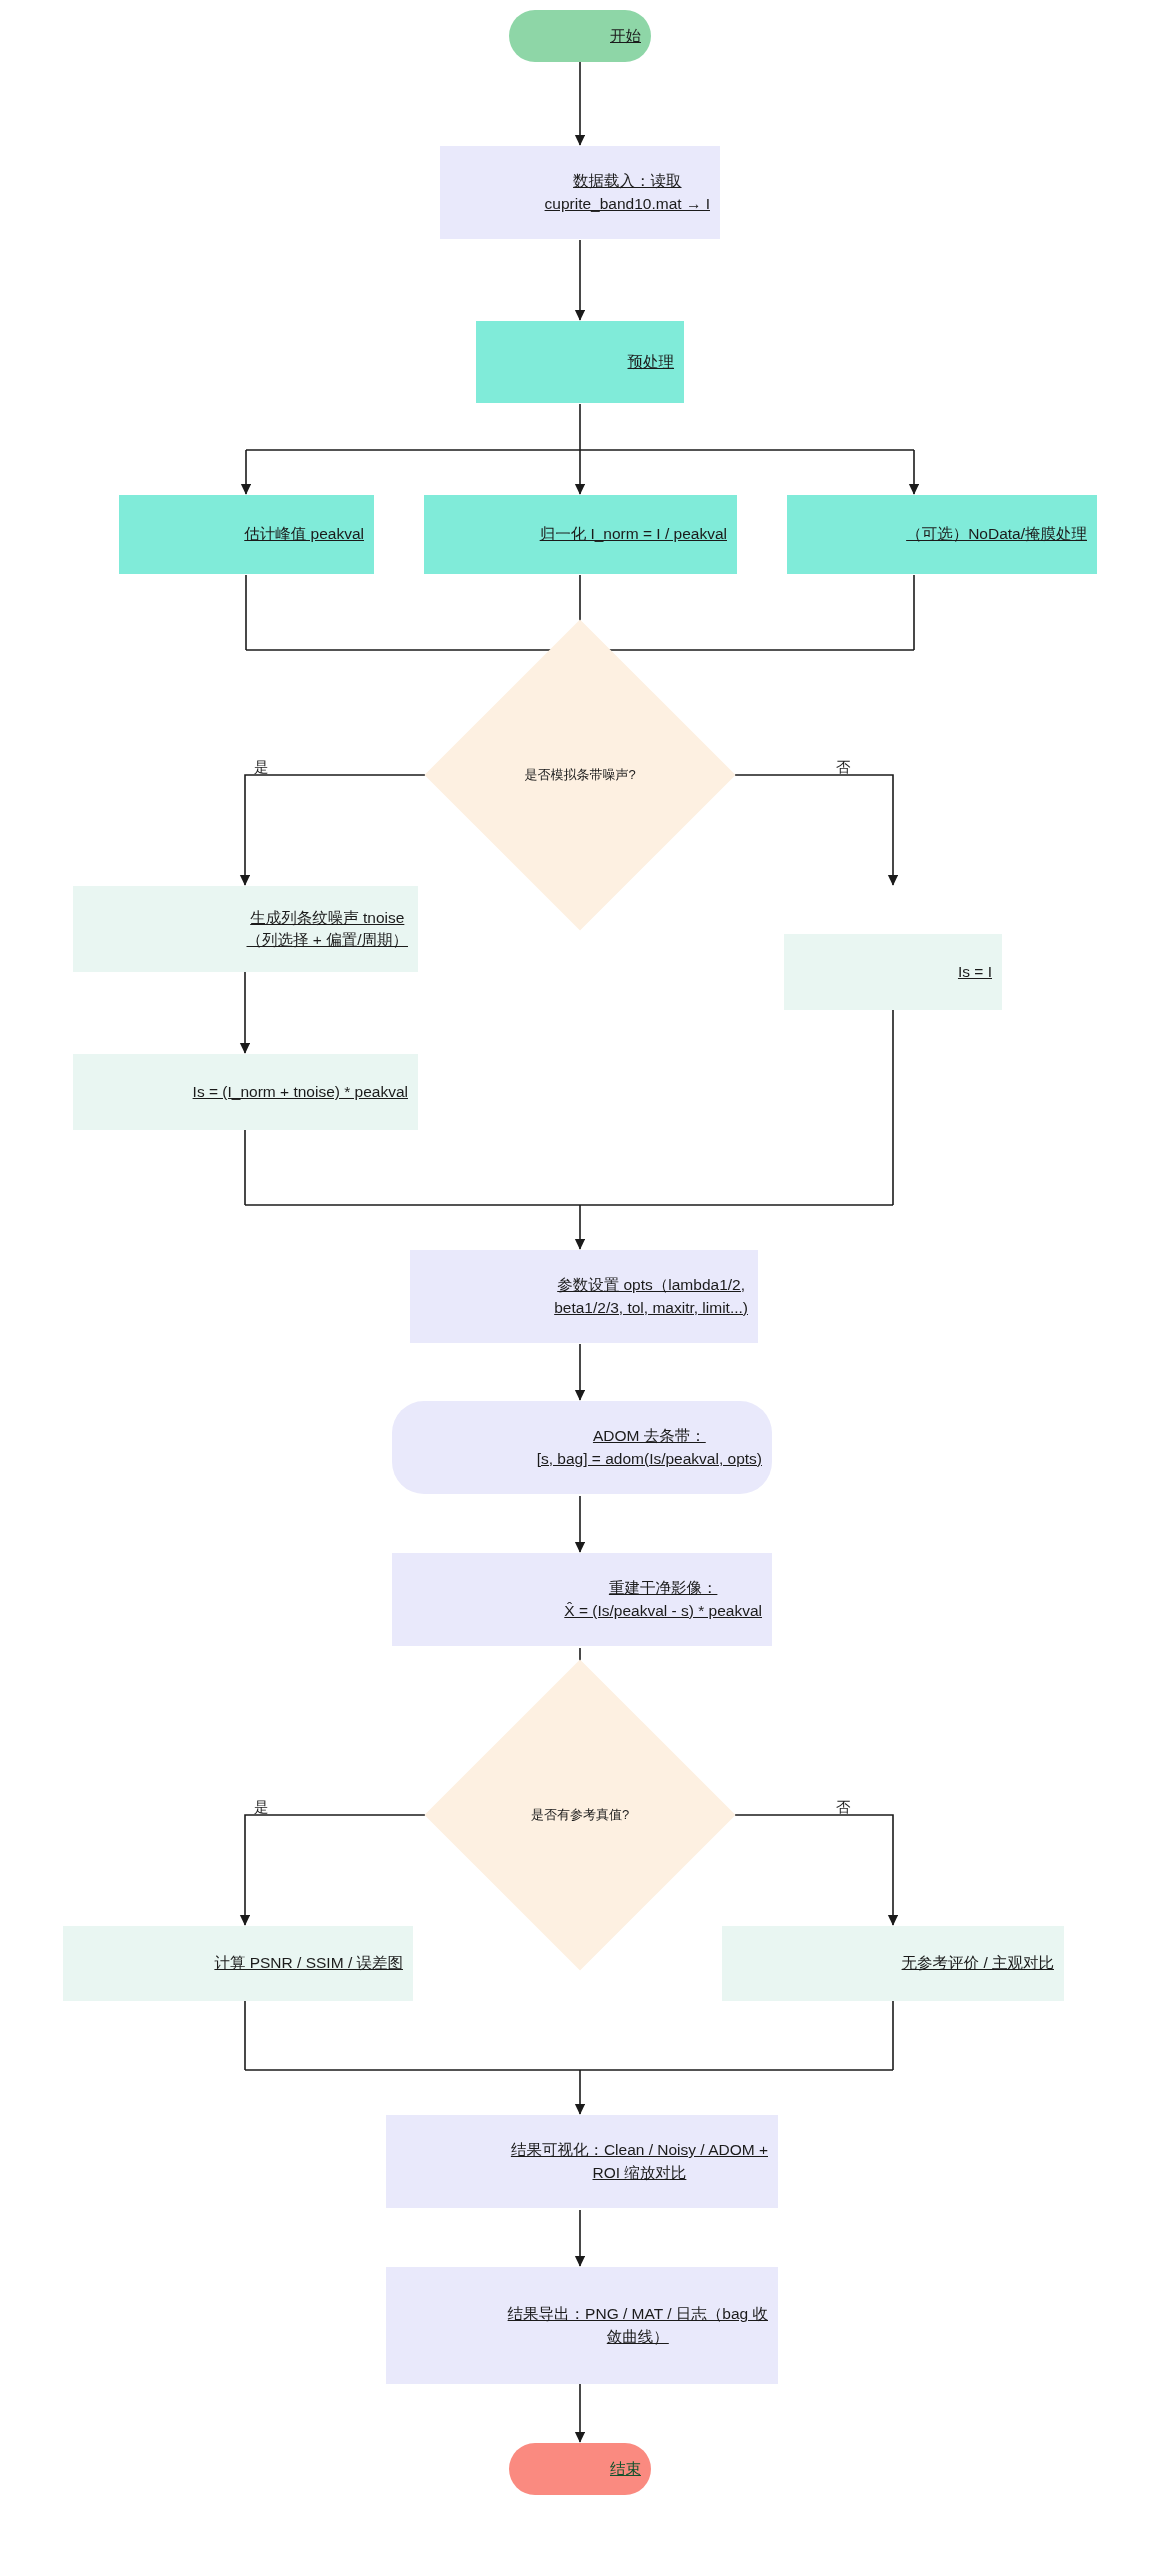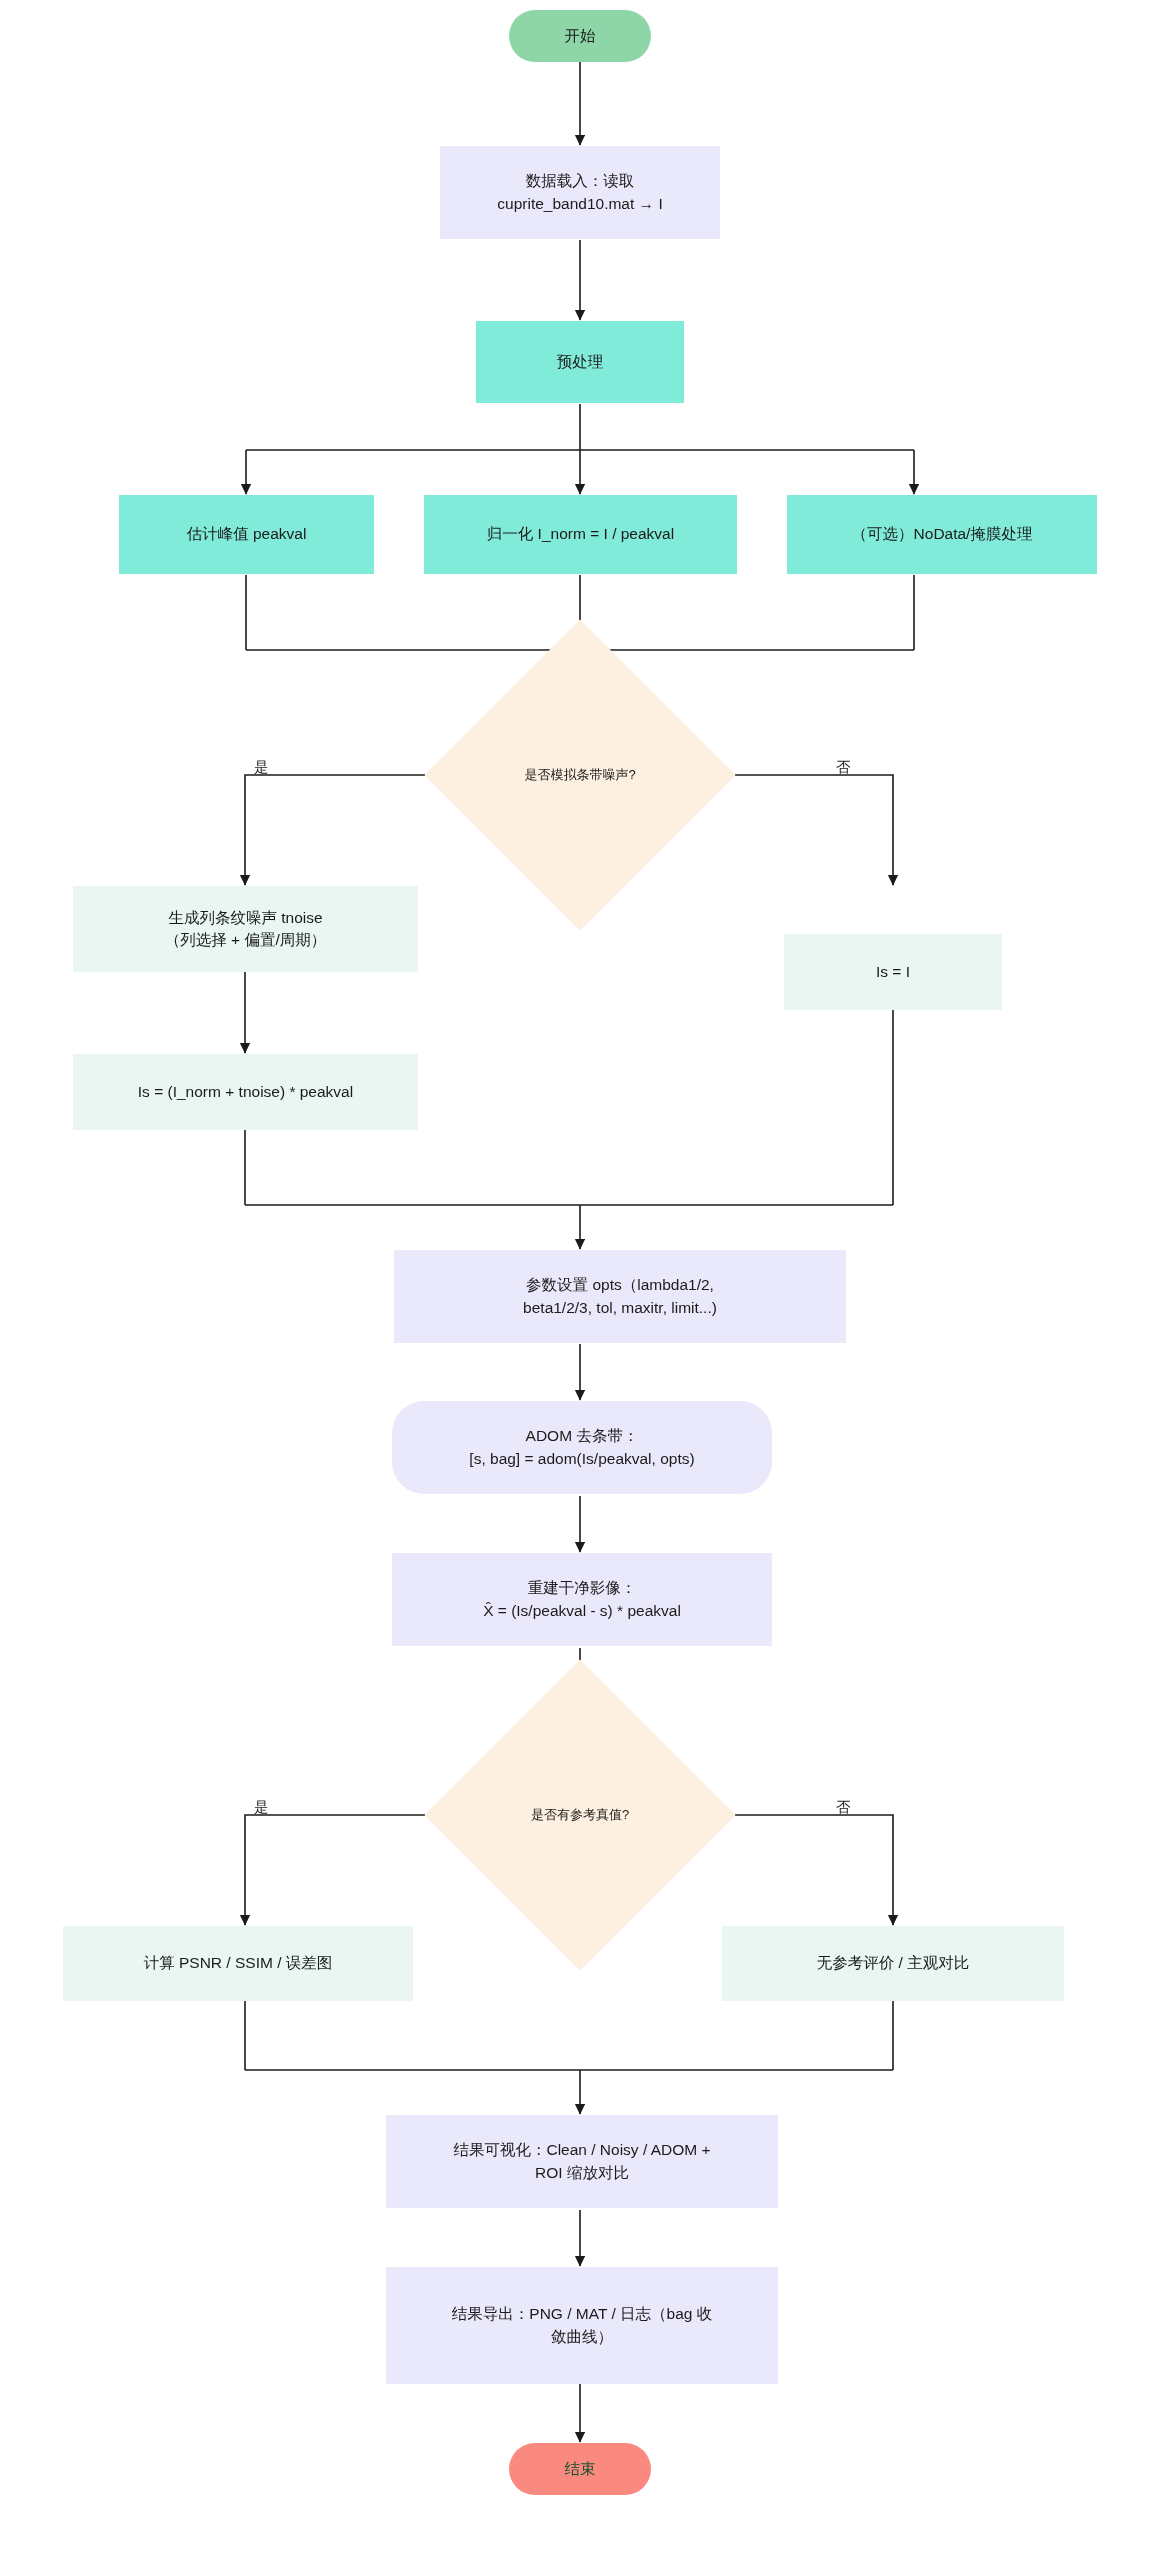--- a/index.html
+++ b/index.html
@@ -25,26 +25,27 @@
     left: 0;
     top: 0;
     width: 1159px;
     height: 2560px;
     pointer-events: none;
   }
   .node {
     position: absolute;
     display: flex;
     align-items: center;
-    justify-content: center;
+    justify-content: flex-end;
     text-align: center;
     line-height: 1.45;
     font-size: 15.5px;
     white-space: pre-line;
     padding: 11px 10px;
+    text-decoration: underline;
   }
   .node.term {
     border-radius: 40px;
     font-size: 15.5px;
   }
   .node.start { background: #8ed6a7; color: #1b1b1b; }
   .node.end   { background: #fa8a80; color: #14532d; }
   .node.proc-lav { background: #e9e9fb; }
   .node.proc-teal { background: #80ebd9; }
   .node.proc-mint { background: #e9f6f2; }
@@ -176,21 +177,21 @@
   </div>
 
   <div class="node proc-mint" style="left:784px; top:902px; width:218px; height:76px;margin-top:32px;">
     <span>Is = I</span>
   </div>
 
   <div class="node proc-mint" style="left:73px; top:1054px; width:345px; height:76px;">
     <span>Is = (I_norm + tnoise) * peakval</span>
   </div>
 
-  <div class="node proc-lav" style="left:394px; top:1250px; width:452px; height:93px;">
+  <div class="node proc-lav" style="left:410px; top:1250px; width:348px; height:93px;">
     <span>参数设置 opts（lambda1/2,
 beta1/2/3, tol, maxitr, limit...)</span>
   </div>
 
   <div class="node proc-lav" style="left:392px; top:1401px; width:380px; height:93px;border-radius:32px;">
     <span>ADOM 去条带：
 [s, bag] = adom(Is/peakval, opts)</span>
   </div>
 
   <div class="node proc-lav" style="left:392px; top:1553px; width:380px; height:93px;">

